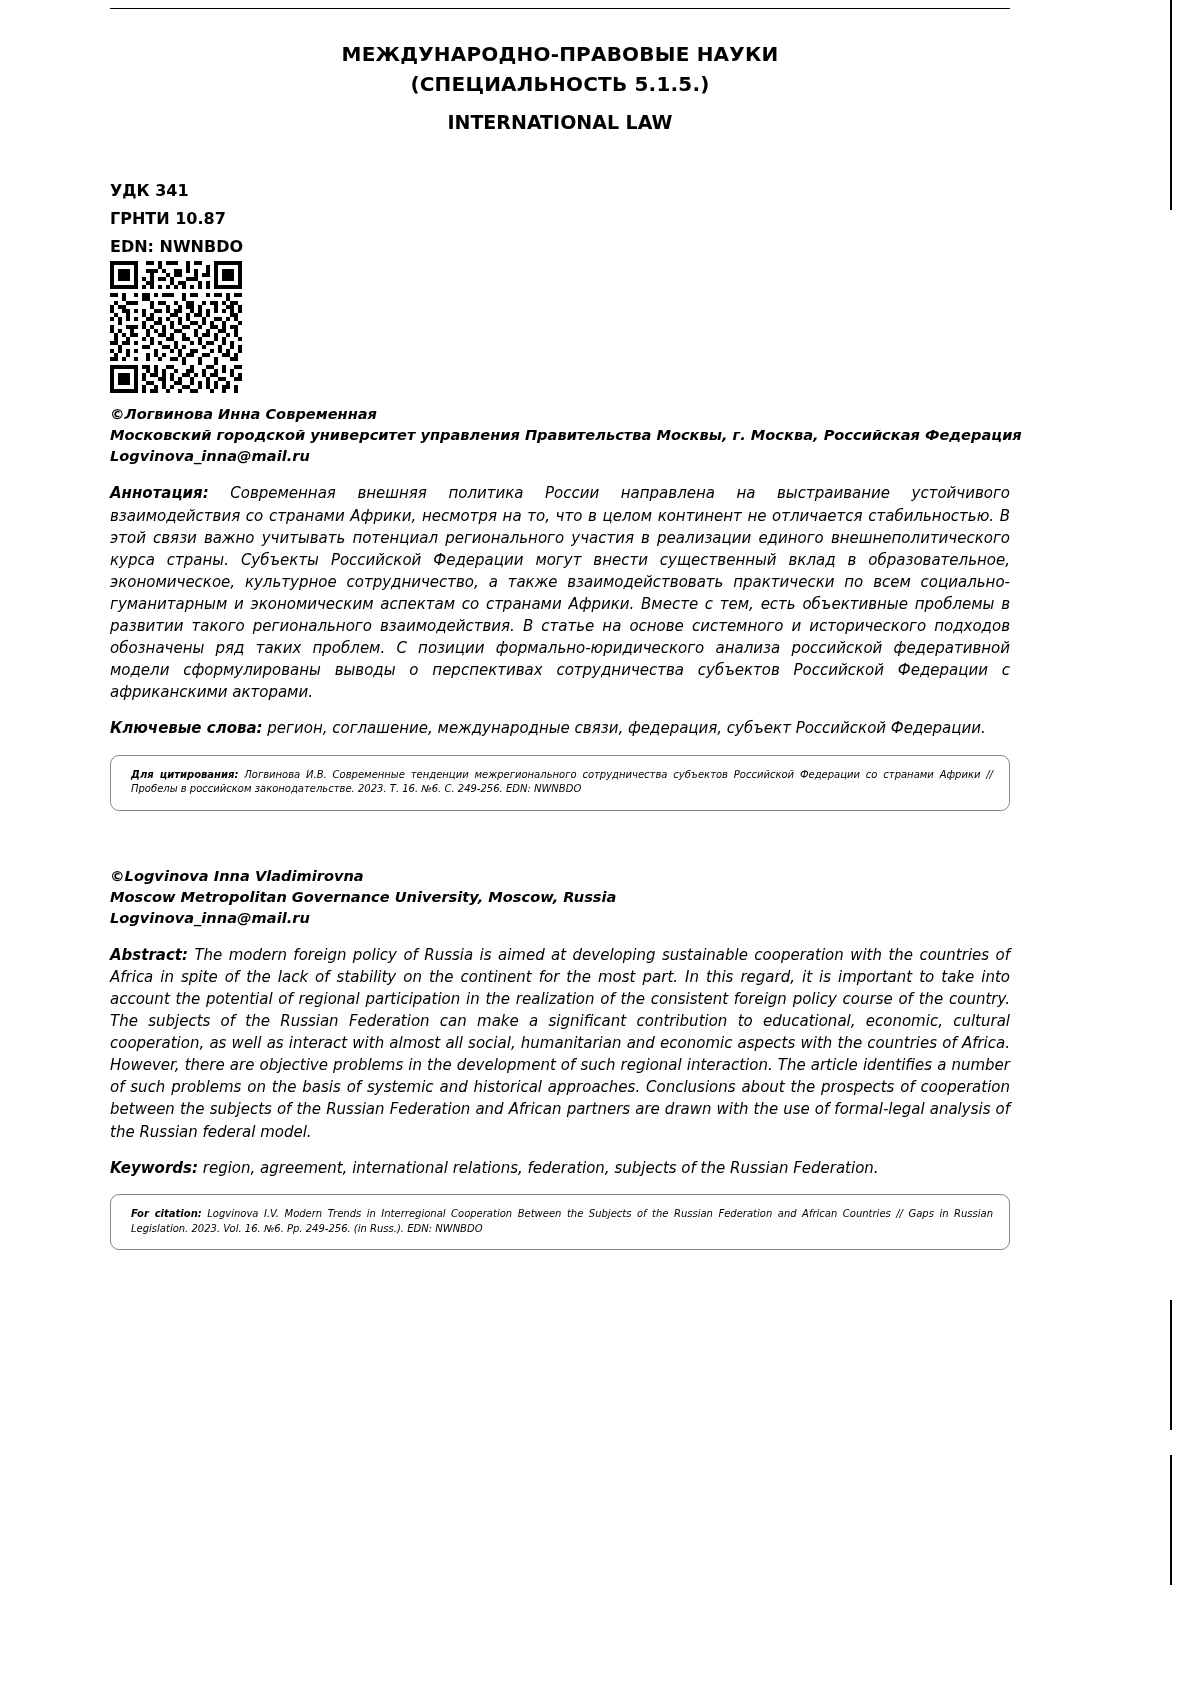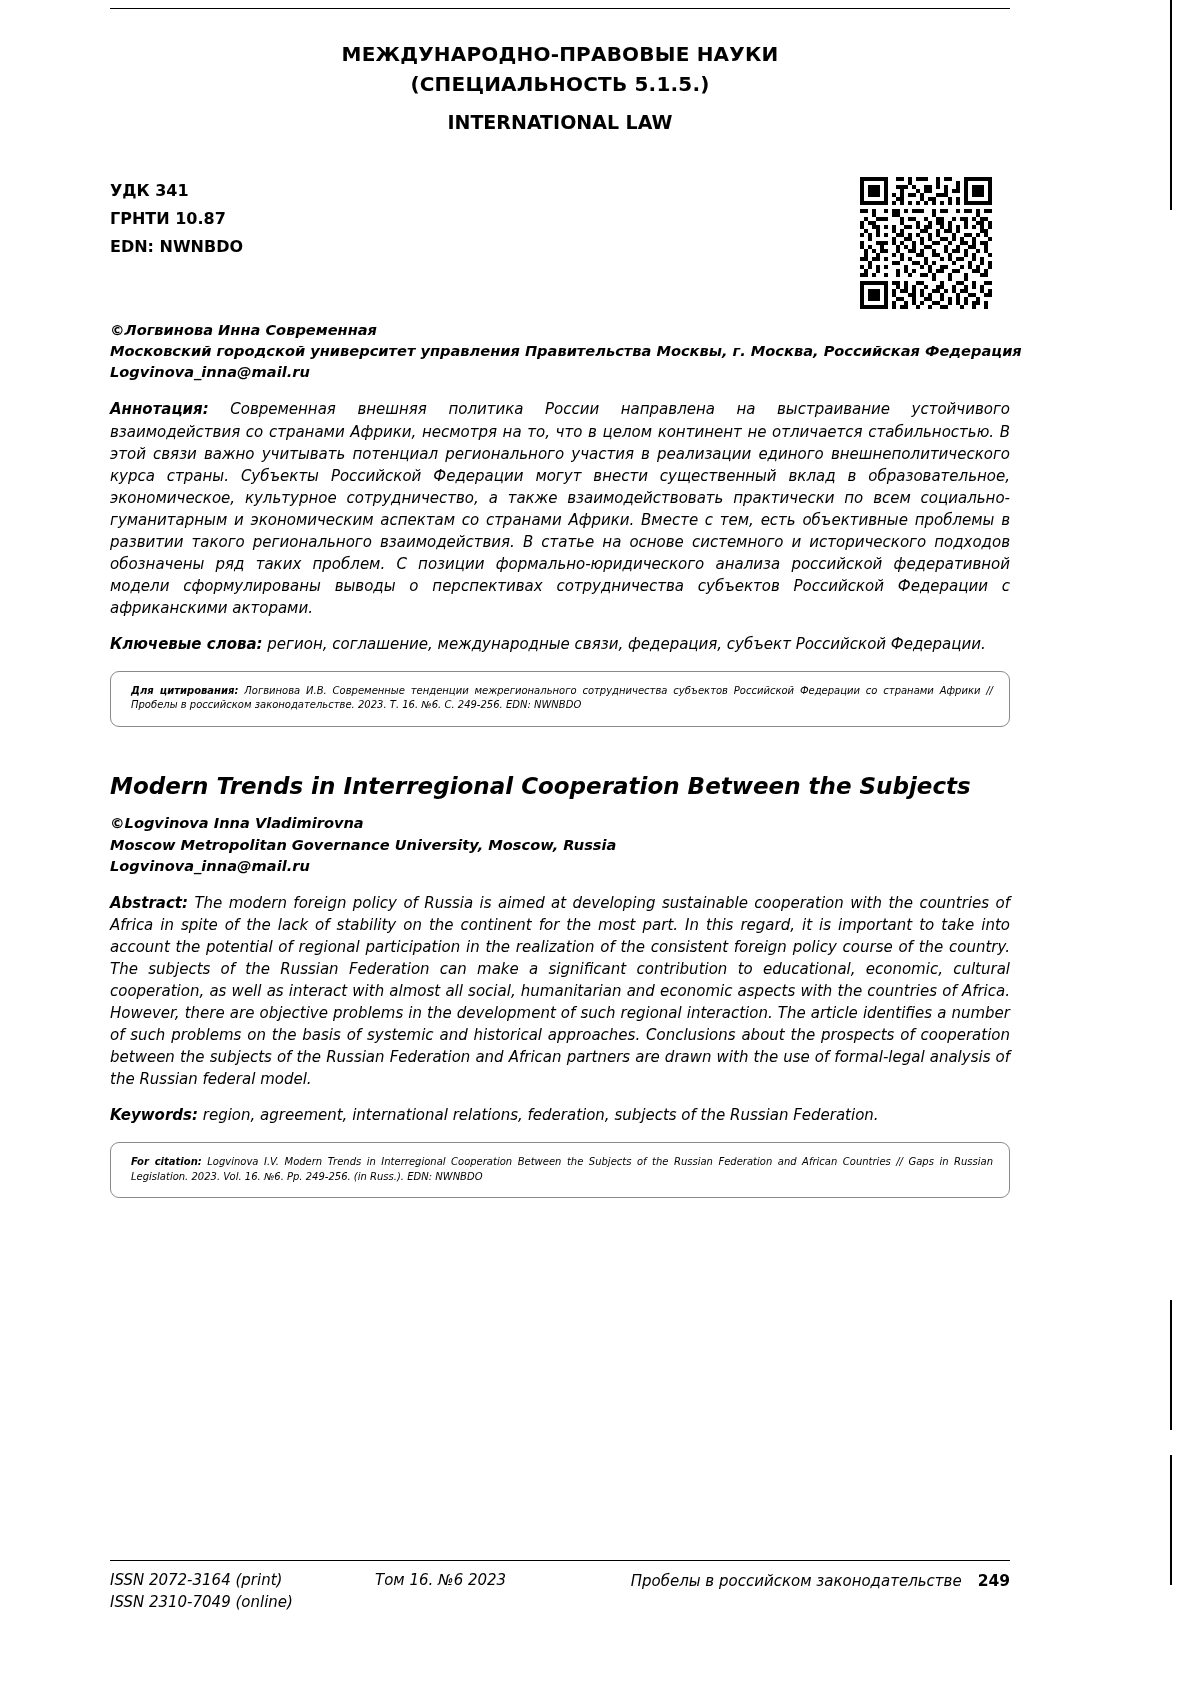--- a/index.html
+++ b/index.html
@@ -72,20 +72,21 @@
     font-size: 19px;
     margin-top: 12px;
   }
 
   
   .codes-row {
     display: flex;
     justify-content: space-between;
     align-items: flex-start;
     margin-top: 44px;
+    flex-direction: column;
   }
   .codes {
     font-weight: bold;
     font-size: 16px;
     line-height: 1.75;
   }
   .qr {
     width: 132px;
     height: 132px;
     margin-right: 18px;
@@ -462,42 +463,30 @@
 
     <p class="para"><span class="lead">Аннотация:</span><span> Современная внешняя политика России направлена на выстраивание устойчивого взаимодействия со странами Африки, несмотря на то, что в целом континент не отличается стабильностью. В этой связи важно учитывать потенциал регионального участия в реализации единого внешнеполитического курса страны. Субъекты Российской Федерации могут внести существенный вклад в образовательное, экономическое, культурное сотрудничество, а также взаимодействовать практически по всем социально-гуманитарным и экономическим аспектам со странами Африки. Вместе с тем, есть объективные проблемы в развитии такого регионального взаимодействия. В статье на основе системного и исторического подходов обозначены ряд таких проблем. С позиции формально-юридического анализа российской федеративной модели сформулированы выводы о перспективах сотрудничества субъектов Российской Федерации с африканскими акторами.</span></p>
 
     <p class="kw"><span class="lead">Ключевые слова:</span><span> регион, соглашение, международные связи, федерация, субъект Российской Федерации.</span></p>
 
     <div class="citebox"><span class="lead">Для цитирования:</span><span> Логвинова И.В. Современные тенденции межрегионального сотрудничества субъектов Российской Федерации со странами Африки // Пробелы в российском законодательстве. 2023. Т. 16. №6. С. 249-256. EDN: NWNBDO</span></div>
 
     <div class="gap-en"></div>
 
     <div class="title-en">
-      <div>Modern Trends in Interregional Cooperation Between the Subjects</div>
     </div>
 
     <div class="byline">
       <div>©Logvinova Inna Vladimirovna</div>
       <div>Moscow Metropolitan Governance University, Moscow, Russia</div>
       <div>Logvinova_inna@mail.ru</div>
     </div>
 
     <p class="para"><span class="lead">Abstract:</span><span> The modern foreign policy of Russia is aimed at developing sustainable cooperation with the countries of Africa in spite of the lack of stability on the continent for the most part. In this regard, it is important to take into account the potential of regional participation in the realization of the consistent foreign policy course of the country. The subjects of the Russian Federation can make a significant contribution to educational, economic, cultural cooperation, as well as interact with almost all social, humanitarian and economic aspects with the countries of Africa. However, there are objective problems in the development of such regional interaction. The article identifies a number of such problems on the basis of systemic and historical approaches. Conclusions about the prospects of cooperation between the subjects of the Russian Federation and African partners are drawn with the use of formal-legal analysis of the Russian federal model.</span></p>
 
     <p class="kw"><span class="lead">Keywords:</span><span> region, agreement, international relations, federation, subjects of the Russian Federation.</span></p>
 
     <div class="citebox"><span class="lead">For citation:</span><span> Logvinova I.V. Modern Trends in Interregional Cooperation Between the Subjects of the Russian Federation and African Countries // Gaps in Russian Legislation. 2023. Vol. 16. №6. Pp. 249-256. (in Russ.). EDN: NWNBDO</span></div>
 
   </div>
 
-  <div class="footer">
-    <div class="rule-bot"></div>
-    <div class="footer-row">
-      <div class="issn">
-        <div>ISSN 2072-3164 (print)</div>
-        <div>ISSN 2310-7049 (online)</div>
-      </div>
-      <div class="vol">Том 16. №6 2023</div>
-      <div class="jrn"><span>Пробелы в российском законодательстве</span><span class="pageno">249</span></div>
-    </div>
-  </div>
 
 </div>
 
 </body></html>

